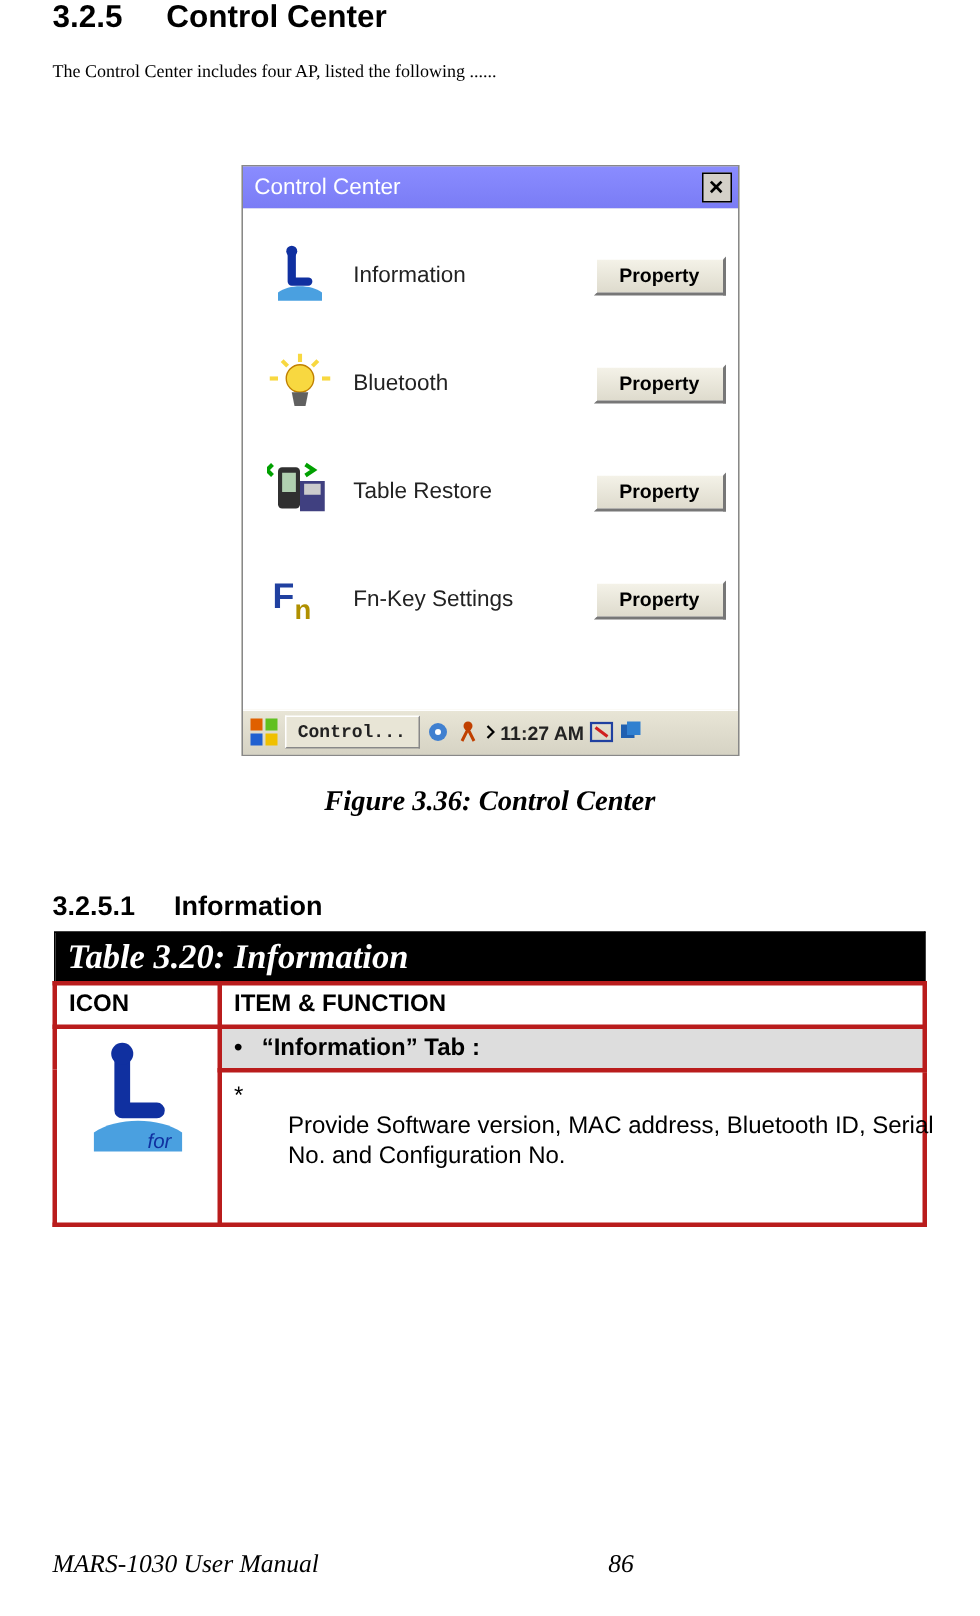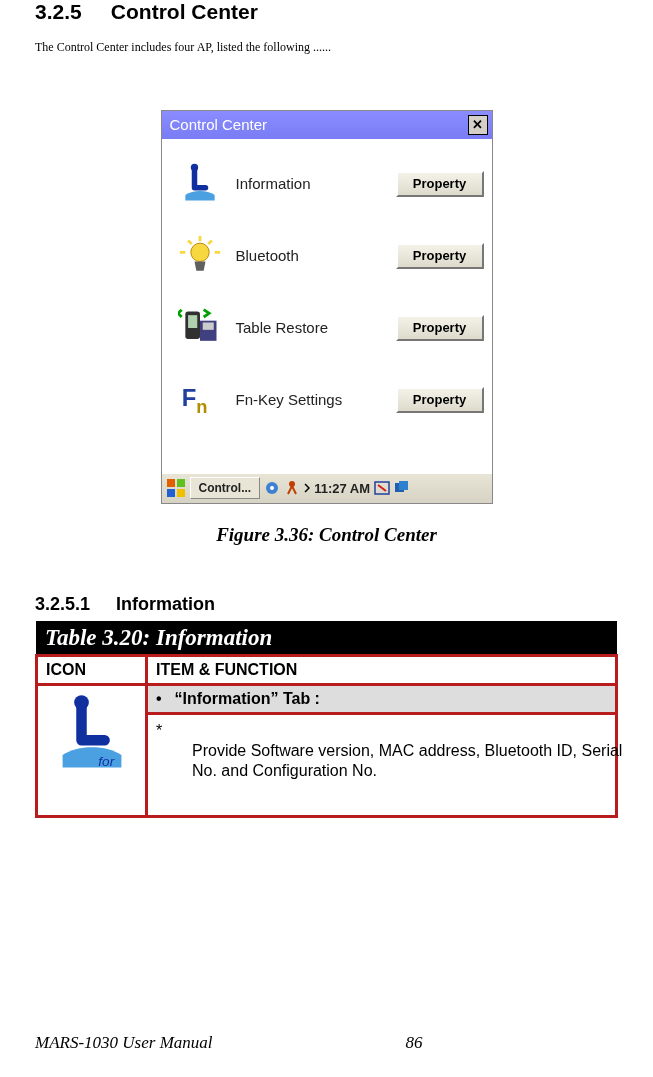--- a/index.html
+++ b/index.html
@@ -121,20 +121,21 @@
     padding: 0 8px;
     border-top: 1px solid #fff;
     border-left: 1px solid #fff;
     border-right: 1px solid #888;
     border-bottom: 1px solid #888;
     background: #e8e5d6;
     display: flex;
     align-items: center;
     font-weight: bold;
     color: #222;
+    font-family: Liberation Mono, monospace;
   }
   .tb-icon { width: 16px; height: 16px; display: flex; align-items: center; justify-content: center; }
   .tb-sep-arrow {
     width: 6px; height: 10px;
     color: #333;
   }
   .tb-clock {
     font-weight: bold;
     color: #222;
     font-size: 13px;

